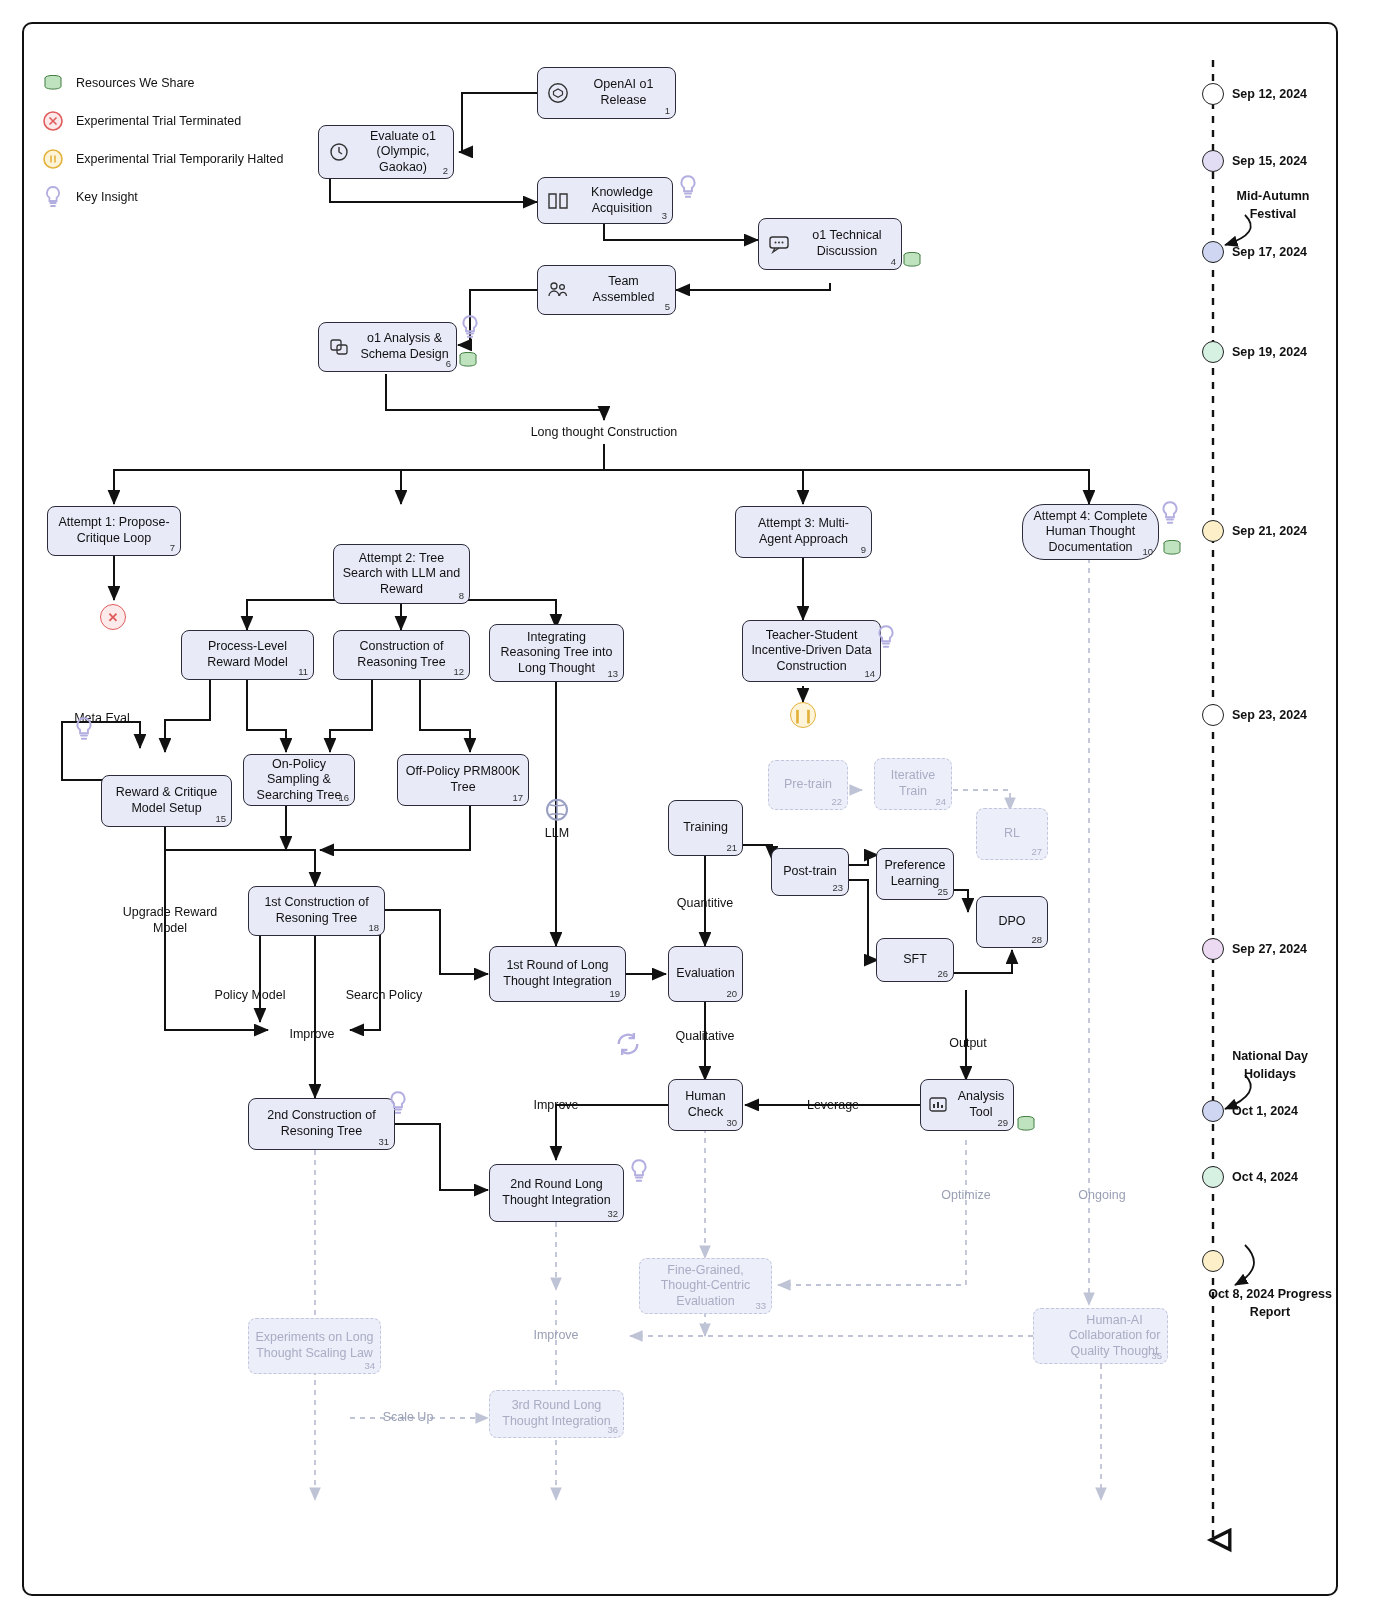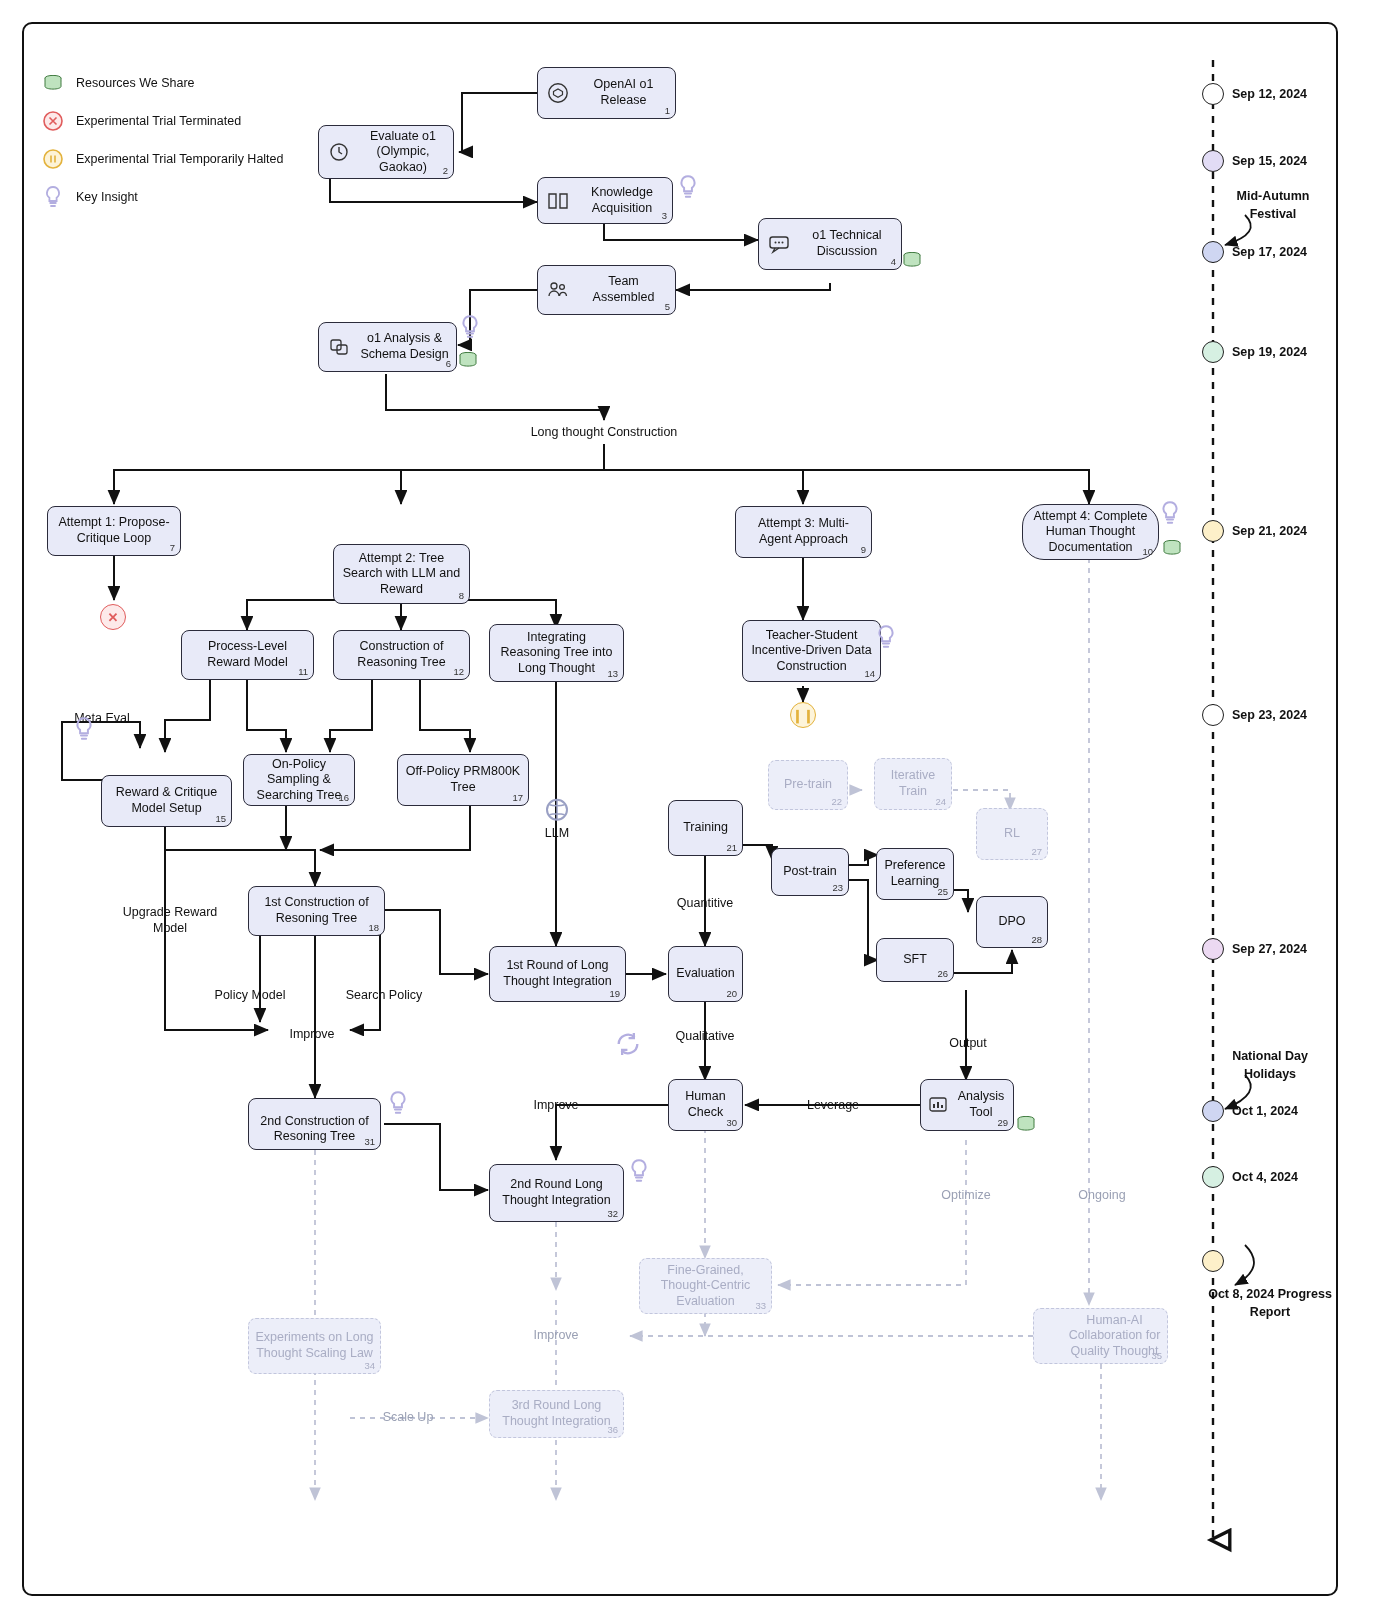--- a/index.html
+++ b/index.html
@@ -365,21 +365,21 @@
         </svg>
       </span>
     <span class="lbl">Analysis Tool</span>
     <span class="num">29</span>
   </div>
 
   <div class="node" style="left:668px;top:1079px;width:75px;height:52px;">
     <span class="lbl">Human Check</span>
     <span class="num">30</span>
   </div>
-  <div class="node" style="left:248px;top:1098px;width:133px;height:52px;align-items:flex-end;">
+  <div class="node" style="left:248px;top:1098px;width:147px;height:52px;">
     <span class="lbl">2nd Construction of Resoning Tree</span>
     <span class="num">31</span>
   </div>
   <div class="node" style="left:489px;top:1164px;width:135px;height:58px;">
     <span class="lbl">2nd Round Long Thought Integration</span>
     <span class="num">32</span>
   </div>
 
   <div class="node ghost" style="left:639px;top:1258px;width:133px;height:56px;">
     <span class="lbl">Fine-Grained, Thought-Centric Evaluation</span>

